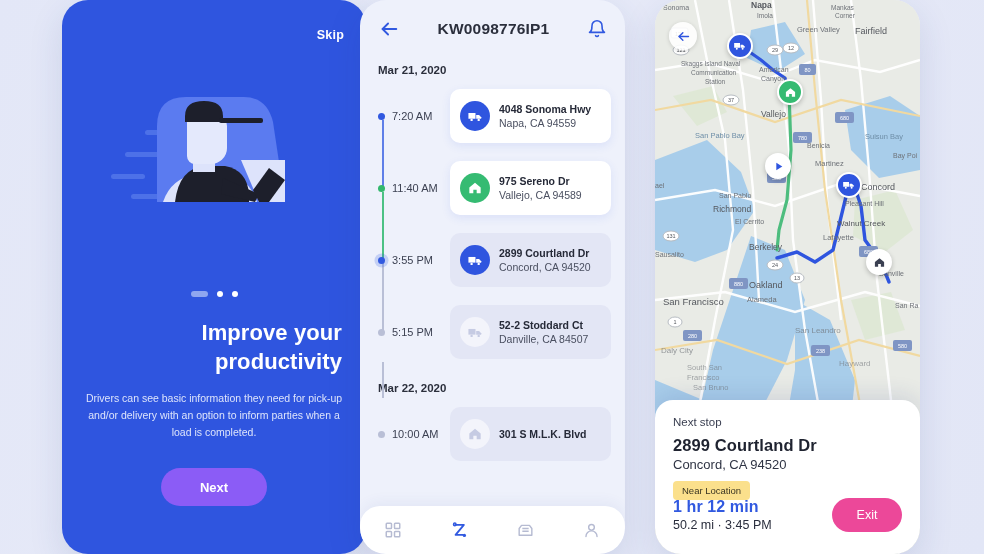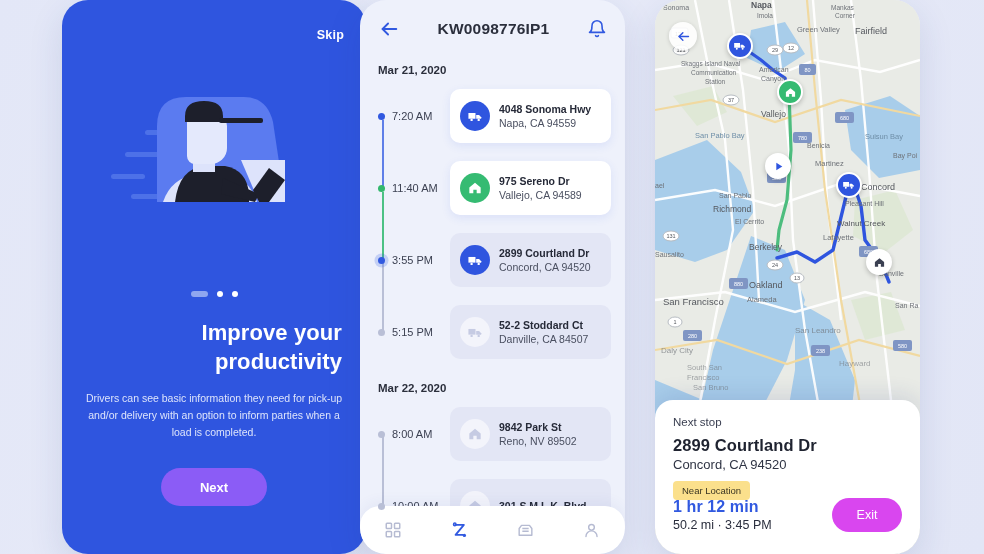--- a/index.html
+++ b/index.html
@@ -220,21 +220,21 @@
     padding: 4px 9px; border-radius: 4px;
   }
   .eta-row {
     position: absolute; left: 18px; right: 18px; bottom: 22px;
     display: flex; align-items: center; justify-content: space-between;
   }
   .eta-time { font-size: 16px; font-weight: 700; color: #3159e0; letter-spacing:.1px;}
   .eta-sub { font-size: 12.5px; color: #2a2e3d; margin-top: 2px; }
   .exit-btn {
     width: 70px; height: 34px; border-radius: 17px;
-    background: #d946ef; color: #fff;
+    background: #ec4899; color: #fff;
     font-size: 12.5px; font-weight: 400;
     display: flex; align-items: center; justify-content: center;
     cursor: pointer; border: none;
     font-family: "Liberation Sans", sans-serif;
   }
 </style>
 </head>
 <body>
 
 <div class="stage">
@@ -385,38 +385,20 @@
           </div>
           <div class="stop-text">
             <div class="stop-addr">52-2 Stoddard Ct</div>
             <div class="stop-city">Danville, CA 84507</div>
           </div>
         </div>
       </div>
 
       <div class="date-label" style="padding-top:14px">Mar 22, 2020</div>
 
-      <div class="stop-row">
-        <div class="rail">
-            <i style="top:40px;bottom:-36px;background:#b9bfd6"></i>
-          </div>
-        <span class="tl-dot"></span>
-        <span class="tl-time">8:00 AM</span>
-        <div class="stop-card muted">
-          <div class="stop-icon ic-off">
-            <svg viewBox="0 0 24 24" width="16" height="16" fill="#c6cbe3">
-              <path d="M12 4 3.5 11.2V20h6v-5.4h5V20h6v-8.8z"></path>
-            </svg>
-          </div>
-          <div class="stop-text">
-            <div class="stop-addr">9842 Park St</div>
-            <div class="stop-city">Reno, NV 89502</div>
-          </div>
-        </div>
-      </div>
 
       <div class="stop-row">
         <div class="rail">
             <i style="top:-36px;height:36px;background:#b9bfd6"></i>
           </div>
         <span class="tl-dot"></span>
         <span class="tl-time">10:00 AM</span>
         <div class="stop-card muted">
           <div class="stop-icon ic-off">
             <svg viewBox="0 0 24 24" width="16" height="16" fill="#c6cbe3">

